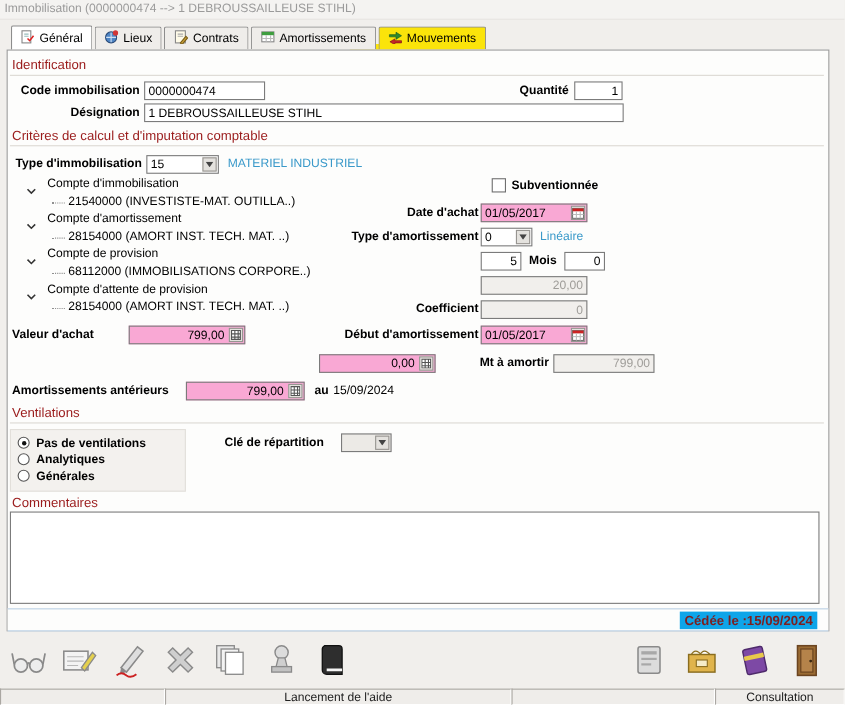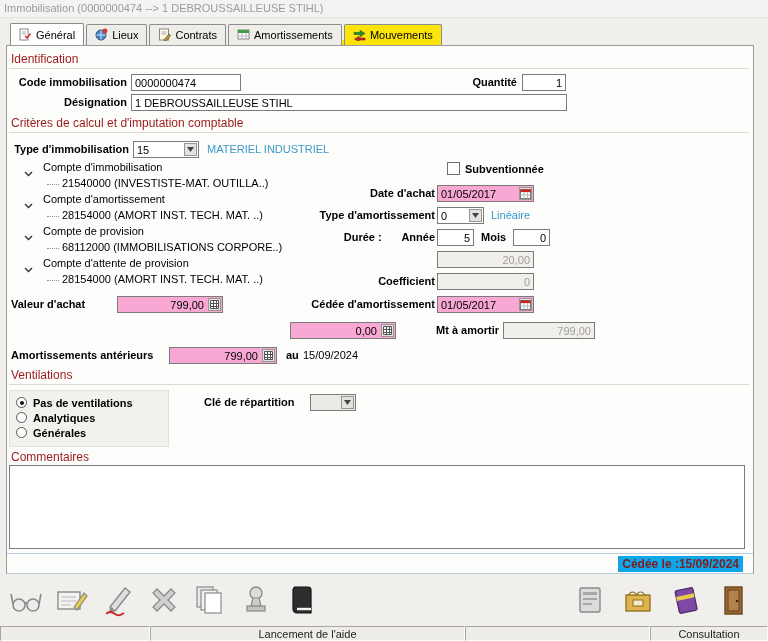--- a/index.html
+++ b/index.html
@@ -211,44 +211,39 @@
     <div class="combo" style="left:430px; top:161px; width:47px;">
       <span class="cval">0</span>
       <span class="carr">
           <svg width="7" height="5">
             <path d="M0 0 h7 L3.5 5 Z" fill="#444"></path>
           </svg>
         </span>
     </div>
     <div class="txt blue" style="left:484px; top:163px;">Linéaire</div>
 
-    <div class="lblr" style="left:228px; top:185px; width:200px;">
-      <span>Durée :</span>
-      <span style="display:inline-block; width:14px;"></span>
-      <span>Année</span>
-    </div>
     <input class="inp num" style="left: 430px; top: 183px; width: 37px;" value="5">
     <div class="lbl" style="left:474px; top:185px;">Mois</div>
     <input class="inp num" style="left: 506px; top: 183px; width: 37px;" value="0">
 
     <input class="inp num dis" style="left: 430px; top: 205px; width: 97px;" disabled="" value="20,00">
 
     <div class="lblr" style="left:228px; top:229px; width:200px;">Coefficient</div>
     <input class="inp num dis" style="left: 430px; top: 227px; width: 97px;" disabled="" value="0">
 
     <div class="lbl" style="left:4px; top:252px;">Valeur d'achat</div>
     <div class="fld" style="left:110px; top:250px; width:106px;">
       <input class="num" value="799,00" style="">
       <button class="sqbtn">
           <svg width="9" height="9">
             <path d="M0.5 0.5 h8 v8 h-8 z M0.5 3.5 h8 M0.5 6.5 h8 M3.5 0.5 v8 M6.5 0.5 v8" stroke="#555" fill="#fff"></path>
           </svg>
         </button>
     </div>
-    <div class="lblr" style="left:228px; top:252px; width:200px;">Cédée d'amortissement</div>
+    <div class="lblr" style="left:228px; top:252px; width:200px;">Début d'amortissement</div>
     <div class="fld" style="left:430px; top:250px; width:97px;">
       <input value="01/05/2017" style="">
       <button class="sqbtn">
           <svg width="11" height="11">
             <rect x="0.5" y="1.5" width="10" height="9" fill="#fff" stroke="#777"></rect>
             <rect x="0.5" y="1.5" width="10" height="2.6" fill="#cc2222"></rect>
             <line x1="0.5" y1="7" x2="10.5" y2="7" stroke="#bbb"></line>
             <line x1="4" y1="4" x2="4" y2="10.5" stroke="#bbb"></line>
             <line x1="7.5" y1="4" x2="7.5" y2="10.5" stroke="#bbb"></line>
           </svg>

